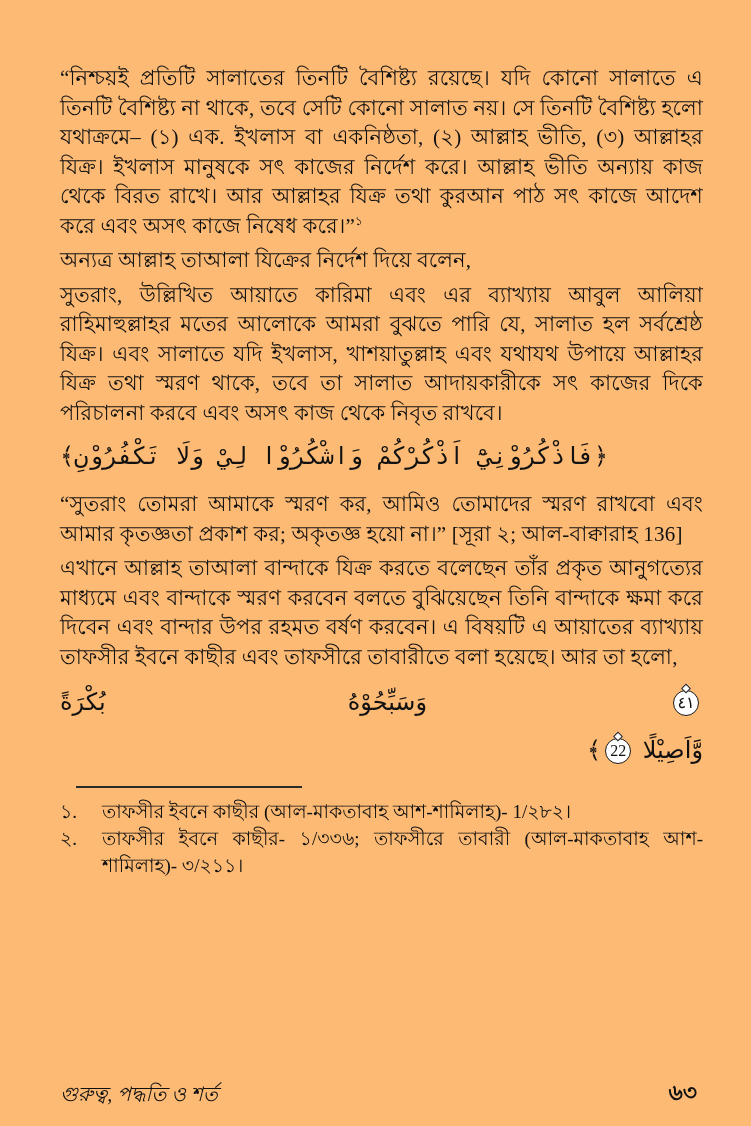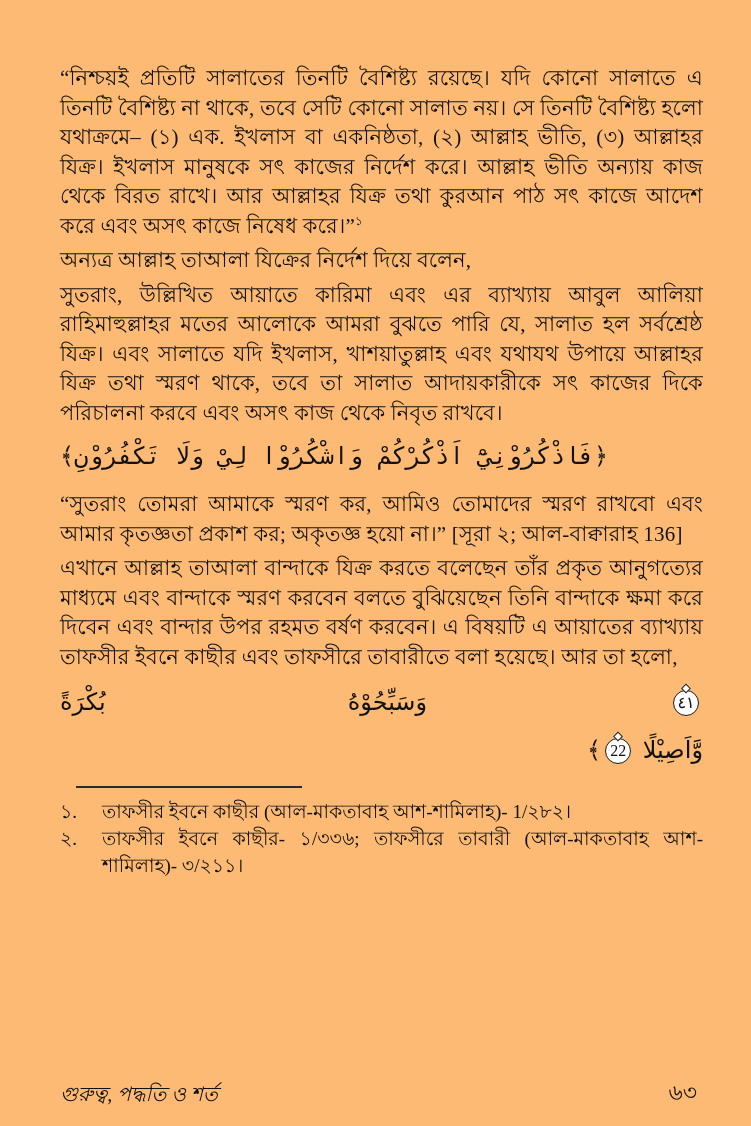--- a/index.html
+++ b/index.html
@@ -90,21 +90,21 @@
     bottom: 14px;
     display: flex;
     justify-content: space-between;
     align-items: flex-end;
   }
   .footer-left {
     font-style: italic;
     font-size: 20px;
   }
   .footer-right {
-    font-weight: normal;
+    font-weight: bold;
     font-size: 22px;
   }
 </style>
 </head>
 <body>
 
 <div class="page">
 
   <p class="para"><span>“নিশ্চয়ই প্রতিটি সালাতের তিনটি বৈশিষ্ট্য রয়েছে। যদি কোনো সালাতে এ তিনটি বৈশিষ্ট্য না থাকে, তবে সেটি কোনো সালাত নয়। সে তিনটি বৈশিষ্ট্য হলো যথাক্রমে– (১) এক. ইখলাস বা একনিষ্ঠতা, (২) আল্লাহ ভীতি, (৩) আল্লাহর যিক্র। ইখলাস মানুষকে সৎ কাজের নির্দেশ করে। আল্লাহ ভীতি অন্যায় কাজ থেকে বিরত রাখে। আর আল্লাহর যিক্র তথা কুরআন পাঠ সৎ কাজে আদেশ করে এবং অসৎ কাজে নিষেধ করে।”</span><sup>১</sup></p>
 

